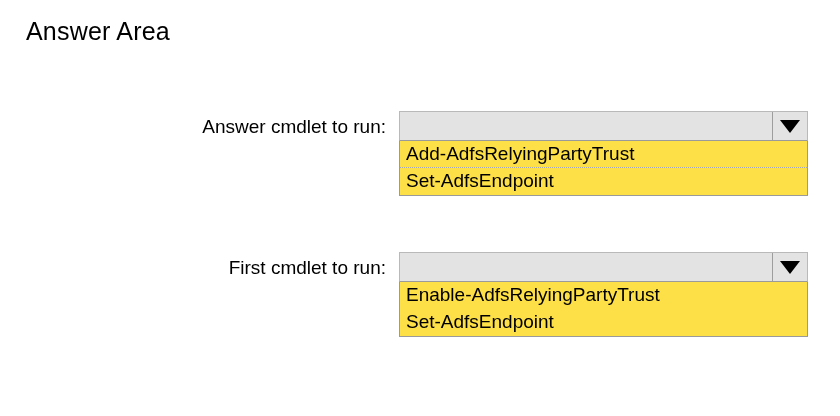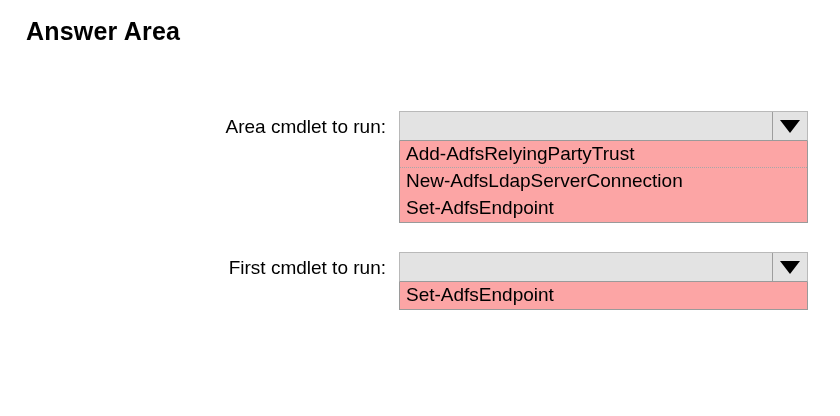--- a/index.html
+++ b/index.html
@@ -14,21 +14,21 @@
     font-family: "Liberation Sans", sans-serif;
     color: #000000;
     overflow: hidden;
   }
 
   #page-title {
     position: absolute;
     left: 26px;
     top: 16px;
     font-size: 25px;
-    font-weight: bold;
+    font-weight: normal;
     letter-spacing: 0.2px;
     line-height: 30px;
     white-space: nowrap;
   }
 
   .field-group {
     position: absolute;
     left: 0;
     width: 840px;
   }
@@ -87,21 +87,21 @@
     height: 0;
     border-left: 10px solid transparent;
     border-right: 10px solid transparent;
     border-top: 13px solid #000000;
   }
 
   .option-list {
     box-sizing: border-box;
     border: 1px solid #9a9a9a;
     border-top: none;
-    background: #fca5a5;
+    background: #fde047;
     padding: 0;
     margin: 0;
     list-style: none;
   }
   .option-item {
     font-size: 19px;
     line-height: 26px;
     height: 27px;
     padding: 0 0 0 6px;
     white-space: nowrap;
@@ -111,44 +111,44 @@
   .option-item.dotted-sep {
     border-bottom: 1px dotted #a8a8a8;
   }
 </style>
 </head>
 <body>
 
 <div id="page-title">Answer Area</div>
 
 <div class="field-group" id="field-group-first">
-  <div class="field-label">Area cmdlet to run:</div>
+  <div class="field-label">Answer cmdlet to run:</div>
 
   <div class="dropdown">
     <div class="combobox">
       <div class="combobox-value"></div>
       <div class="combobox-button">
         <span class="caret"></span>
       </div>
     </div>
     <ul class="option-list">
       <li class="option-item dotted-sep">Add-AdfsRelyingPartyTrust</li>
-      <li class="option-item">New-AdfsLdapServerConnection</li>
       <li class="option-item">Set-AdfsEndpoint</li>
     </ul>
   </div>
 </div>
 
 <div class="field-group" id="field-group-second">
   <div class="field-label">First cmdlet to run:</div>
 
   <div class="dropdown">
     <div class="combobox">
       <div class="combobox-value"></div>
       <div class="combobox-button">
         <span class="caret"></span>
       </div>
     </div>
     <ul class="option-list">
+      <li class="option-item">Enable-AdfsRelyingPartyTrust</li>
       <li class="option-item">Set-AdfsEndpoint</li>
     </ul>
   </div>
 </div>
 
 </body></html>

